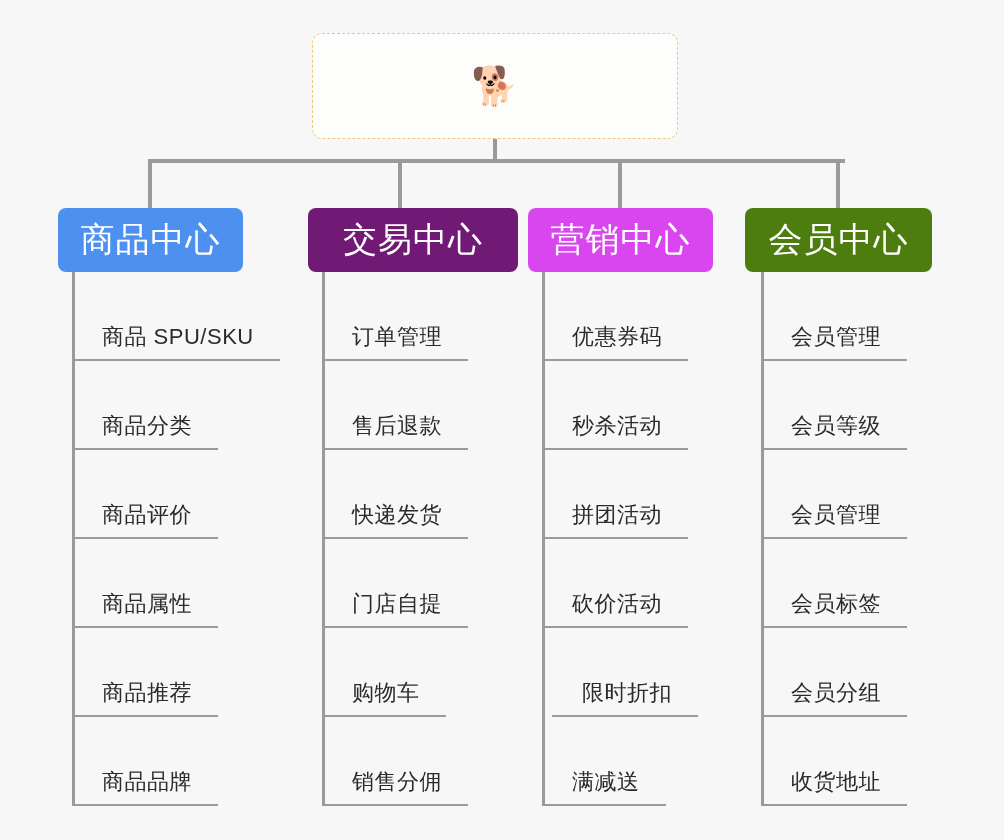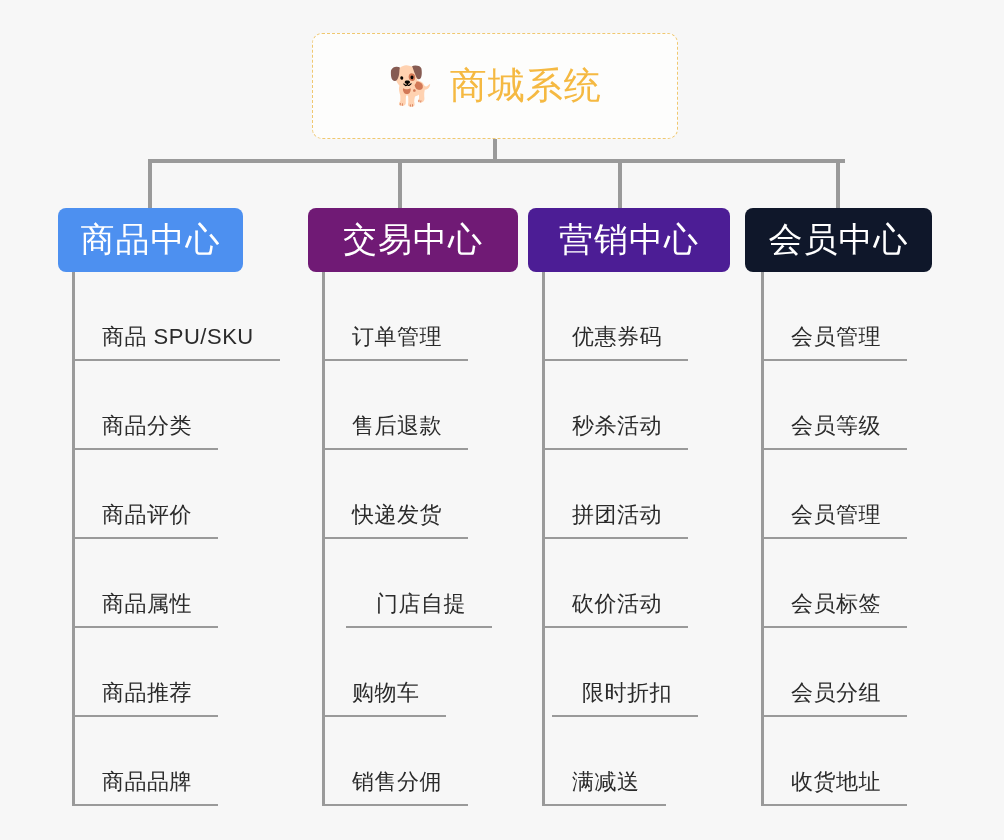--- a/index.html
+++ b/index.html
@@ -104,40 +104,39 @@
     letter-spacing: 0.5px;
   }
 </style>
 </head>
 <body style="background: rgb(247, 247, 247);">
 
 <div id="canvas">
 
   <div class="root-node" style="border-color: rgb(240, 200, 112);">
     <span class="root-emoji">🐕</span>
-    <span class="root-title" style="color: rgb(245, 185, 66);">商城系统</span>
   </div>
 
   <div class="ln ln-v" style="left: 493px; top: 139px; height: 24px; background: rgb(154, 154, 154);"></div>
   <div class="ln ln-h" style="left: 148px; top: 159px; width: 697px; background: rgb(154, 154, 154);"></div>
   <div class="ln ln-v" style="left: 148px; top: 159px; height: 50px; background: rgb(154, 154, 154);"></div>
   <div class="ln ln-v" style="left: 398px; top: 159px; height: 50px; background: rgb(154, 154, 154);"></div>
   <div class="ln ln-v" style="left: 618px; top: 159px; height: 50px; background: rgb(154, 154, 154);"></div>
   <div class="ln ln-v" style="left: 836px; top: 159px; height: 50px; background: rgb(154, 154, 154);"></div>
 
   <div class="cat-box" style="left: 58px; top: 208px; width: 185px; background: rgb(77, 144, 240);">
     <span class="cat-label">商品中心</span>
   </div>
   <div class="cat-box" style="left: 308px; top: 208px; width: 210px; background: #701a75; font-family: Liberation Serif, serif;">
     <span class="cat-label">交易中心</span>
   </div>
-  <div class="cat-box" style="left: 528px; top: 208px; width: 202px; background: #4c1d95; text-align: right;">
+  <div class="cat-box" style="left: 528px; top: 208px; width: 185px; background: #d946ef; text-align: right;">
     <span class="cat-label">营销中心</span>
   </div>
-  <div class="cat-box" style="left: 745px; top: 208px; width: 187px; background: #0f172a;">
+  <div class="cat-box" style="left: 745px; top: 208px; width: 187px; background: #4d7c0f;">
     <span class="cat-label">会员中心</span>
   </div>
 
   <div class="branch" style="left:72px;">
     <div class="spine" style="height: 534px; background: rgb(154, 154, 154);"></div>
     <div class="leaf" style="top:0px;">
       <span class="leaf-inner" style="border-bottom-color: rgb(154, 154, 154);"><span class="leaf-label">商品 SPU/SKU</span></span>
     </div>
     <div class="leaf" style="top:89px;">
       <span class="leaf-inner" style="border-bottom-color: rgb(154, 154, 154);"><span class="leaf-label">商品分类</span></span>
@@ -160,21 +159,21 @@
     <div class="spine" style="height: 534px; background: rgb(154, 154, 154);"></div>
     <div class="leaf" style="top:0px;">
       <span class="leaf-inner" style="border-bottom-color: rgb(154, 154, 154);"><span class="leaf-label">订单管理</span></span>
     </div>
     <div class="leaf" style="top:89px;">
       <span class="leaf-inner" style="border-bottom-color: rgb(154, 154, 154);"><span class="leaf-label">售后退款</span></span>
     </div>
     <div class="leaf" style="top:178px;">
       <span class="leaf-inner" style="border-bottom-color: rgb(154, 154, 154);"><span class="leaf-label">快递发货</span></span>
     </div>
-    <div class="leaf" style="top:267px;padding-left:24px;">
+    <div class="leaf" style="top:267px;">
       <span class="leaf-inner" style="border-bottom-color: rgb(154, 154, 154);"><span class="leaf-label">门店自提</span></span>
     </div>
     <div class="leaf" style="top:356px;">
       <span class="leaf-inner" style="border-bottom-color: rgb(154, 154, 154); margin-top: 21px;"><span class="leaf-label">购物车</span></span>
     </div>
     <div class="leaf" style="top:445px;">
       <span class="leaf-inner" style="border-bottom-color: rgb(154, 154, 154);"><span class="leaf-label">销售分佣</span></span>
     </div>
   </div>
 

